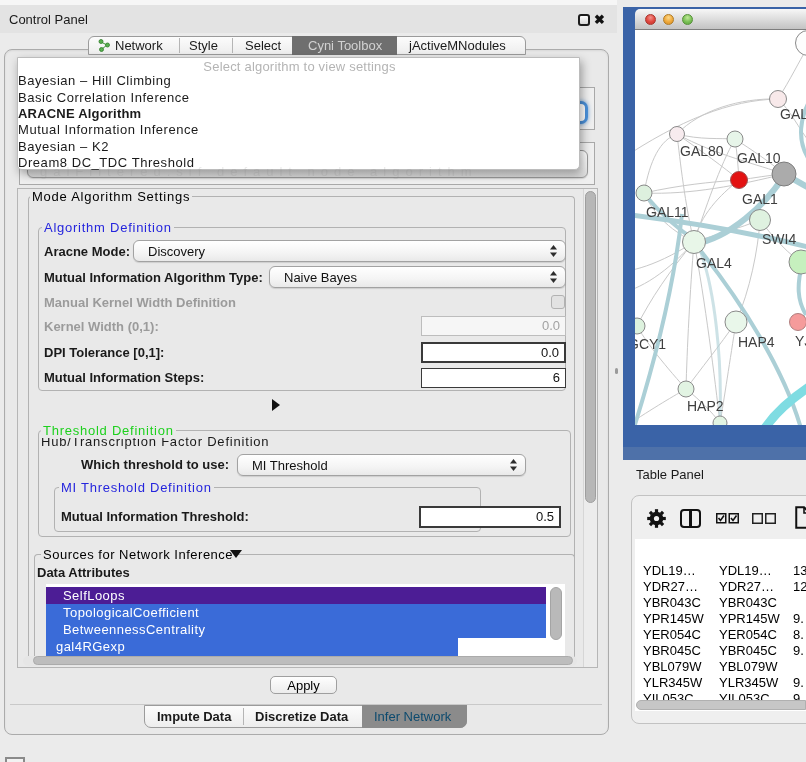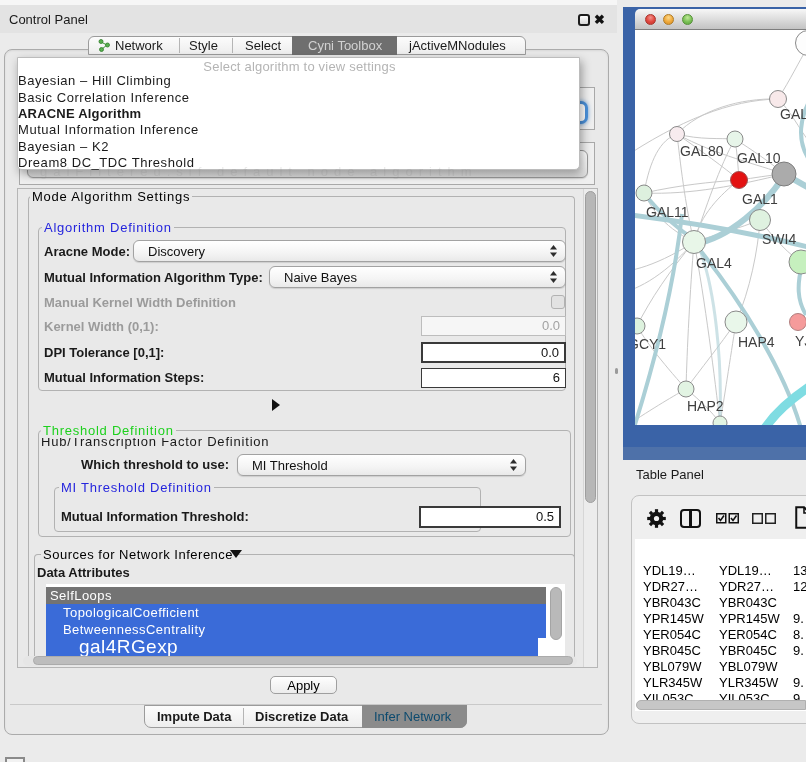--- a/index.html
+++ b/index.html
@@ -111,24 +111,24 @@
     <div class="lbl b" style="left:61px;top:509px;">Mutual Information Threshold:</div>
     <div class="inp" style="left:419px;top:506px;width:142px;height:22px;border:2px solid #3a3a3a;line-height:18px;">0.5</div>
 
     <div class="grp" style="left:34px;top:554px;width:541px;height:104px;border-bottom:none;border-radius:4px 4px 0 0;">
       <span class="t" style="left:6px;letter-spacing:0.5px;">Sources for Network Inference</span>
     </div>
     <div class="abs" style="left:230px;top:550px;width:0;height:0;border-top:8px solid #111;border-left:6px solid transparent;border-right:6px solid transparent;"></div>
     <div class="lbl b" style="left:37px;top:565px;">Data Attributes</div>
 
     <div class="abs" style="left:46px;top:584px;width:519px;height:72px;background:#fff;overflow:hidden;">
-      <div class="abs" style="left:0;top:3px;width:500px;height:17px;background:#737373;color:#fff;font-size:13px;letter-spacing:0.45px;line-height:17px;padding-left:4px;">SelfLoops</div>
+      <div class="abs" style="left:0;top:3px;width:500px;height:17px;background:#4c1d95;color:#fff;font-size:13px;letter-spacing:0.45px;line-height:17px;padding-left:17px;">SelfLoops</div>
       <div class="abs" style="left:0;top:20px;width:500px;height:17px;background:#3a6bd8;color:#fff;font-size:13px;letter-spacing:0.45px;line-height:17px;padding-left:17px;">TopologicalCoefficient</div>
       <div class="abs" style="left:0;top:37px;width:500px;height:17px;background:#3a6bd8;color:#fff;font-size:13px;letter-spacing:0.45px;line-height:17px;padding-left:17px;">BetweennessCentrality</div>
-      <div class="abs" style="left:0;top:54px;width:492px;height:18px;background:#3a6bd8;color:#fff;font-size:19px;letter-spacing:0.45px;line-height:17px;padding-left:33px;">gal4RGexp</div>
+      <div class="abs" style="left:0;top:54px;width:412px;height:18px;background:#3a6bd8;color:#fff;font-size:13px;letter-spacing:0.45px;line-height:17px;padding-left:10px;">gal4RGexp</div>
       <div class="abs" style="left:504px;top:3px;width:12px;height:53px;background:#b9b9b9;border:1px solid #a4a4a4;border-radius:6px;"></div>
     </div>
   </div>
 
   <div class="abs" style="left:583px;top:189px;width:14px;height:478px;background:#ececec;border-left:1px solid #d6d6d6;"></div>
   <div class="abs" style="left:585px;top:191px;width:11px;height:312px;background:#b7b7b7;border:1px solid #9e9e9e;border-radius:6px;"></div>
   <div class="abs" style="left:23px;top:656px;width:554px;height:10px;background:#e6e6e6;border-radius:5px;"></div>
   <div class="abs" style="left:33px;top:656px;width:540px;height:9px;background:#bdbdbd;border:1px solid #ababab;border-radius:5px;"></div>
 
   <div class="abs" style="left:270px;top:676px;width:67px;height:18px;border:1px solid #9f9f9f;border-radius:5px;background:linear-gradient(#fefefe,#ececec);text-align:center;font-size:13px;line-height:17px;">Apply</div>

